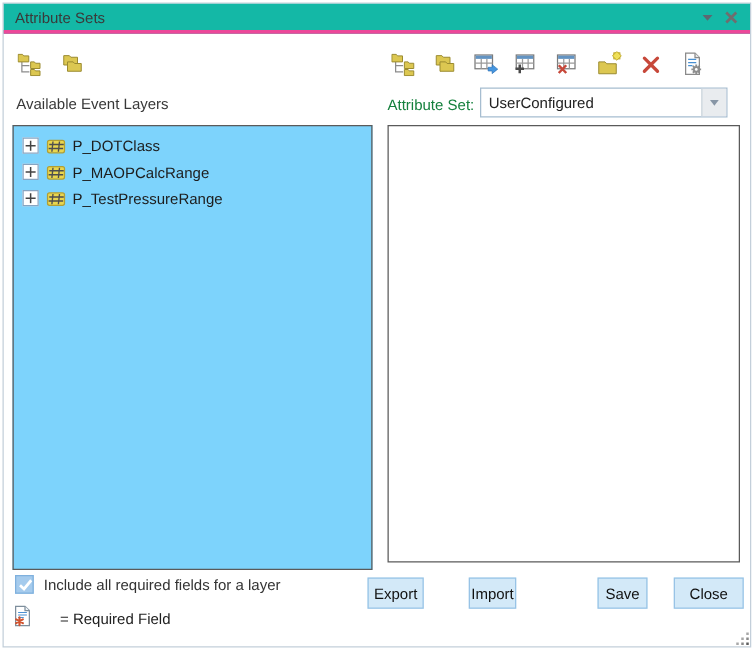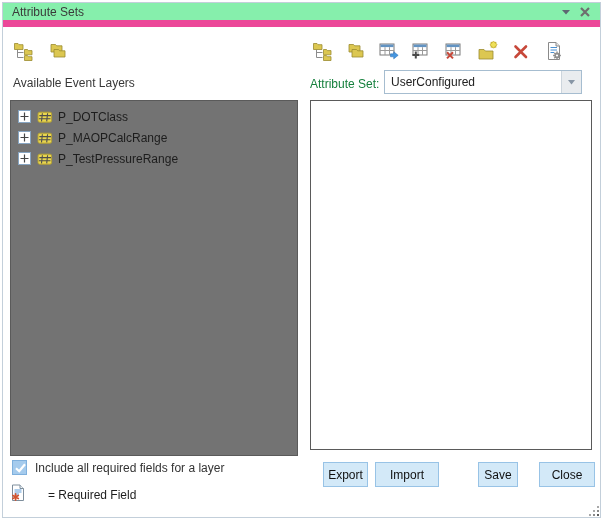--- a/index.html
+++ b/index.html
@@ -8,21 +8,21 @@
     font-family:"Liberation Sans",sans-serif;font-size:12px;color:#333;
     overflow:hidden;
   }
   .dialog{
     position:absolute;left:2px;top:2px;width:597px;height:514px;
     border:1px solid #c3cfda;background:#fff;box-sizing:content-box;
   }
   
   .titlebar{
     position:absolute;left:0;top:0;width:100%;height:24px;
-    background:#86efac;border-bottom:7px solid #ec4899;
+    background:#14b8a6;border-bottom:3px solid #ec4899;
     box-sizing:border-box;display:flex;align-items:center;justify-content:center;
   }
   .title{margin-left:9px;color:#3a3a3a;}
   .title-controls{margin-left:auto;display:flex;align-items:center;gap:8px;margin-right:9px;}
   .tb-ctl{display:flex;align-items:center;justify-content:center;cursor:pointer;}
   
   .toolbar-left{position:absolute;left:11px;top:37px;display:flex;gap:14px;}
   .toolbar-right{position:absolute;left:310px;top:37px;display:flex;gap:13px;}
   .tool{width:20px;height:22px;display:flex;align-items:center;justify-content:center;cursor:pointer;}
   
@@ -33,21 +33,21 @@
     position:absolute;left:381px;top:67px;width:198px;height:24px;
     border:1px solid #a6bdd0;background:#fff;box-sizing:border-box;
     display:flex;align-items:stretch;cursor:pointer;
   }
   .dropdown-value{flex:1;padding:4px 0 0 6px;color:#222;}
   .dropdown-btn{width:19px;background:#e9ecef;border-left:1px solid #ccd5dd;
     display:flex;align-items:center;justify-content:center;}
   
   .panel-left{
     position:absolute;left:7px;top:97px;width:288px;height:356px;
-    border:1px solid #5a5a5a;background:#737373;box-sizing:border-box;padding-top:5px;
+    border:1px solid #5a5a5a;background:#7dd3fc;box-sizing:border-box;padding-top:5px;
   }
   .panel-right{
     position:absolute;left:307px;top:97px;width:282px;height:350px;
     border:1px solid #5a5a5a;background:#fff;box-sizing:border-box;
   }
   .tree-row{display:flex;align-items:center;height:21px;padding-left:7px;cursor:default;}
   .expand-box{
     width:13px;height:13px;border:1px solid #87a5c2;background:#fff;
     box-sizing:border-box;display:flex;align-items:center;justify-content:center;
     cursor:pointer;flex:0 0 auto;
@@ -61,22 +61,22 @@
     box-sizing:border-box;display:flex;align-items:center;justify-content:center;cursor:pointer;
   }
   .legend-row{position:absolute;left:8px;top:481px;display:flex;align-items:center;gap:22px;}
   .legend-text{color:#1d1d1d;}
   
   .btn{
     position:absolute;top:459px;height:25px;background:#d3e9f8;border:1px solid #98c3e6;
     box-sizing:border-box;display:flex;align-items:center;justify-content:center;
     color:#111;cursor:pointer;font-family:"Liberation Sans",sans-serif;font-size:12px;
   }
-  #btn-export{left:320px;width:45px;}
-  #btn-import{left:372px;width:64px;}
+  #btn-export{left:291px;width:45px;}
+  #btn-import{left:372px;width:38px;}
   #btn-save{left:475px;width:40px;}
   #btn-close{left:536px;width:56px;}
   
   .grip{position:absolute;right:3px;bottom:3px;width:13px;height:13px;cursor:nwse-resize;}
 </style>
 </head>
 <body>
 
 <svg width="0" height="0" style="position:absolute" aria-hidden="true">
   <defs>

